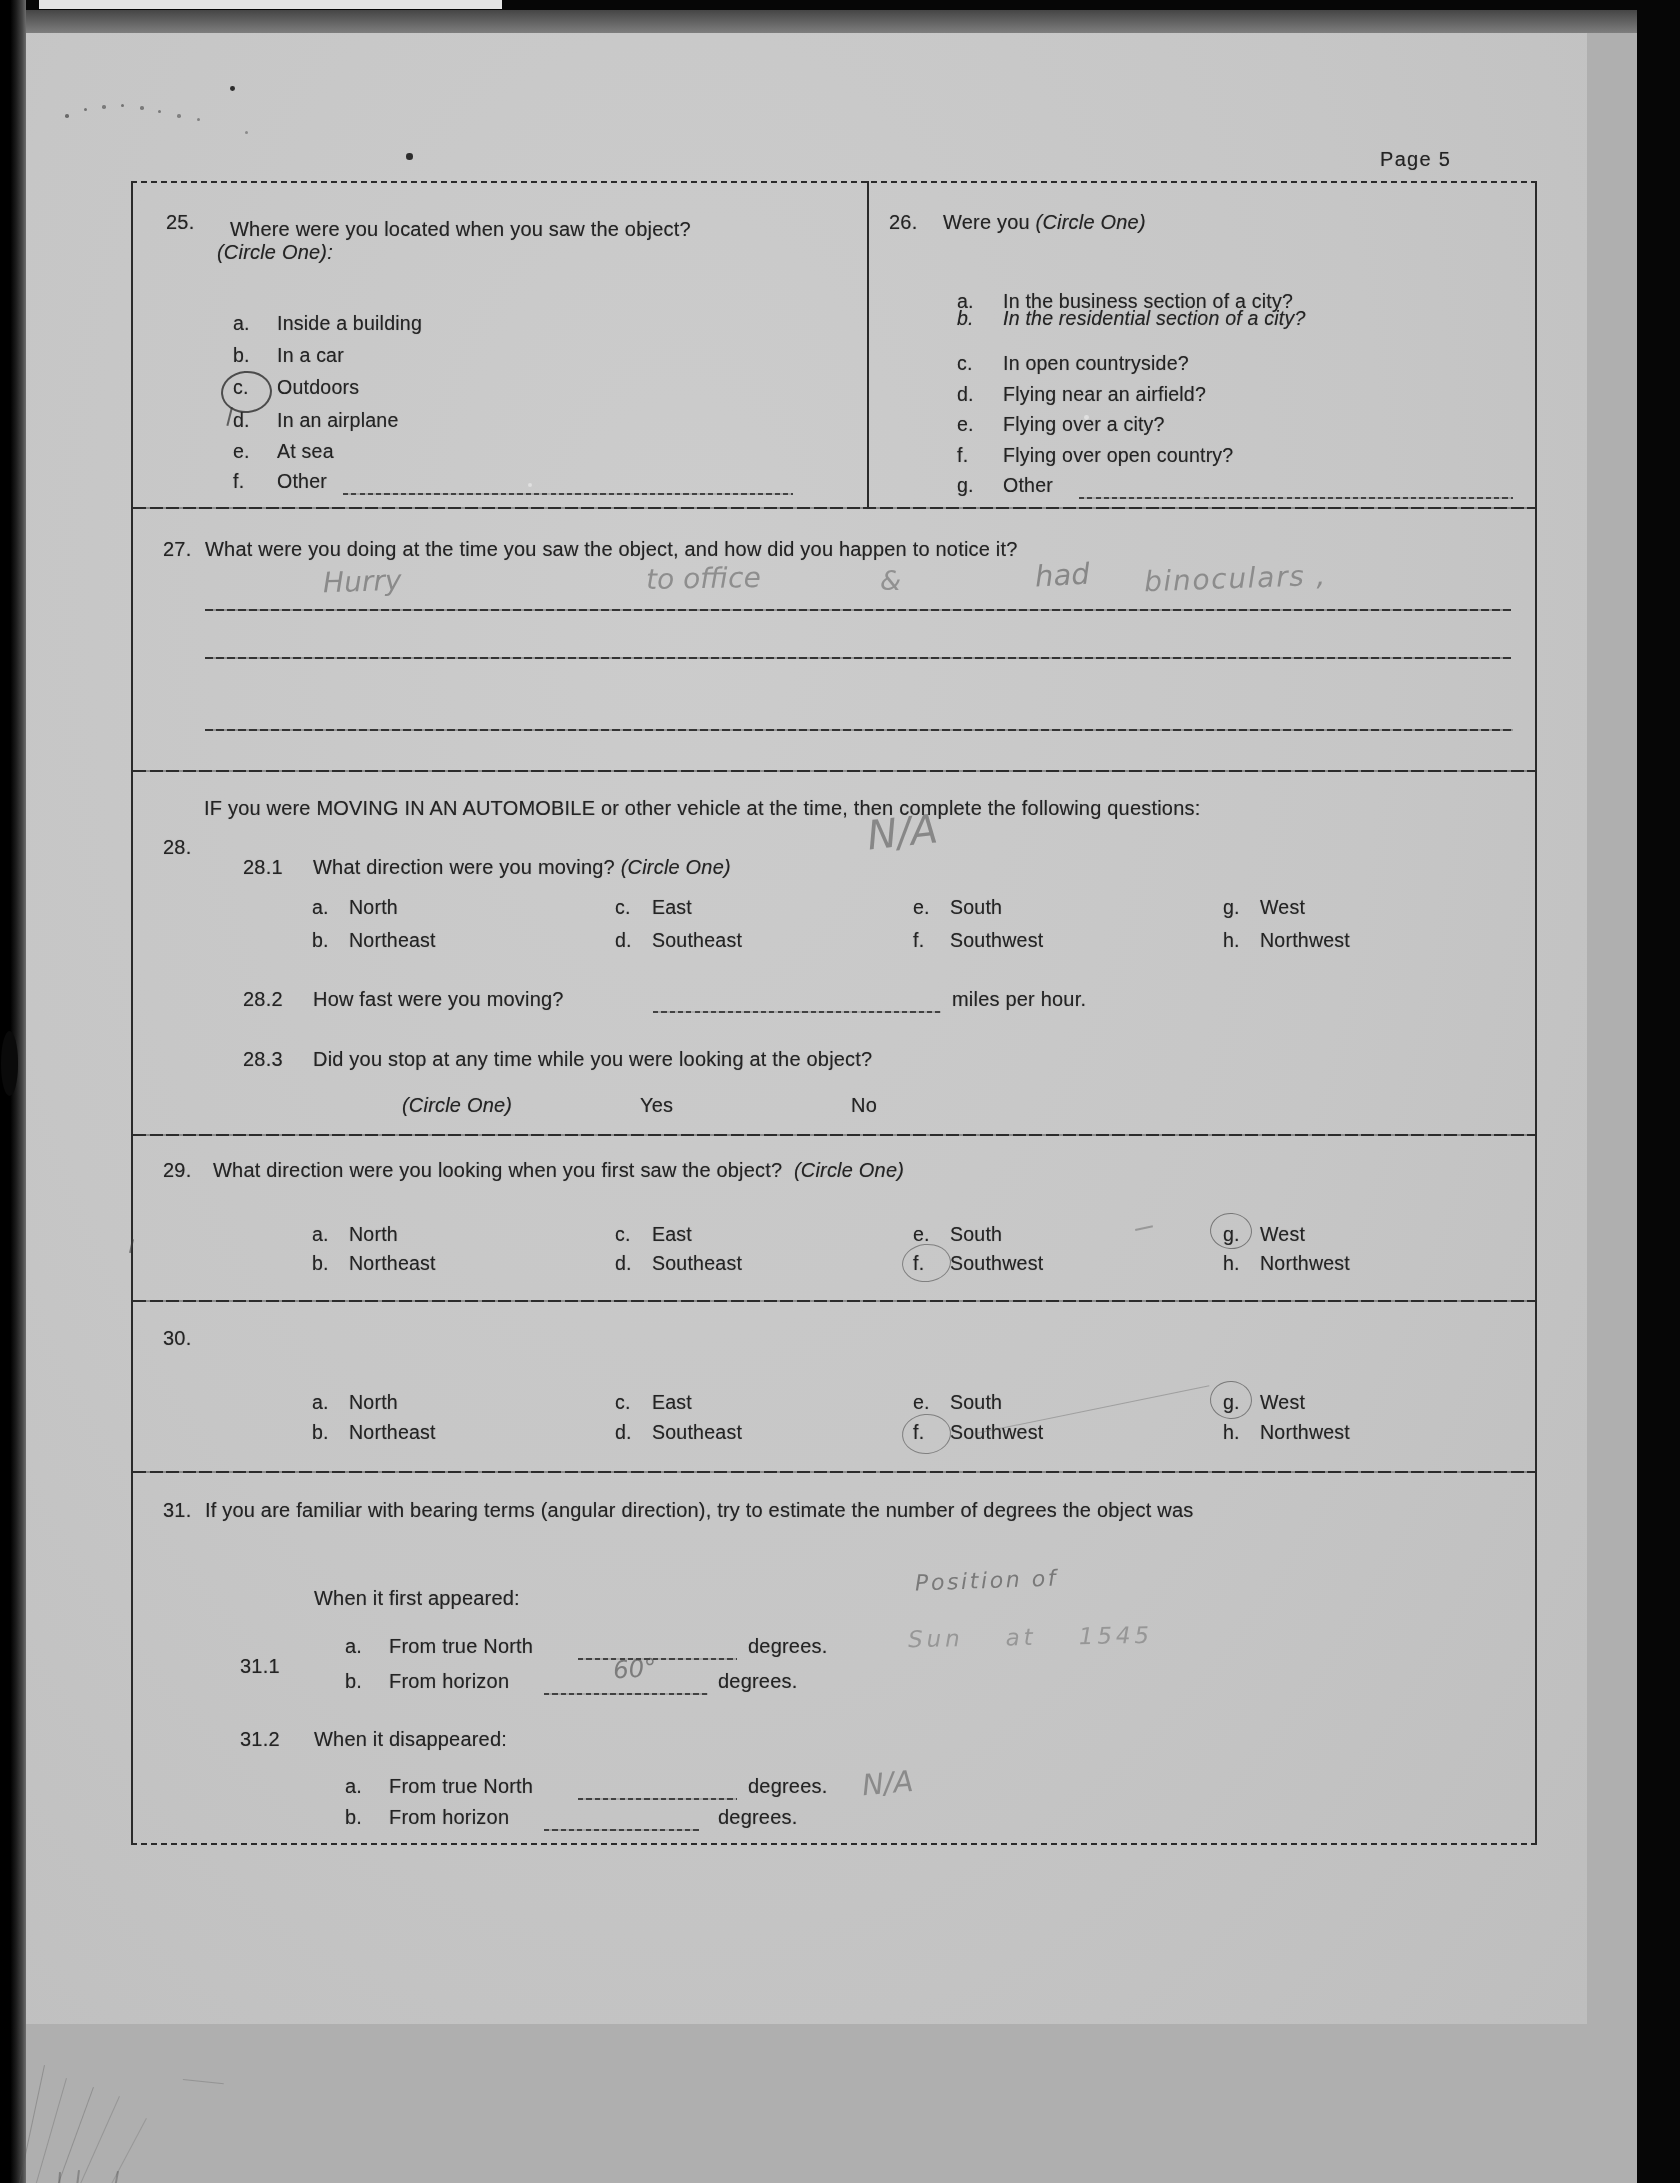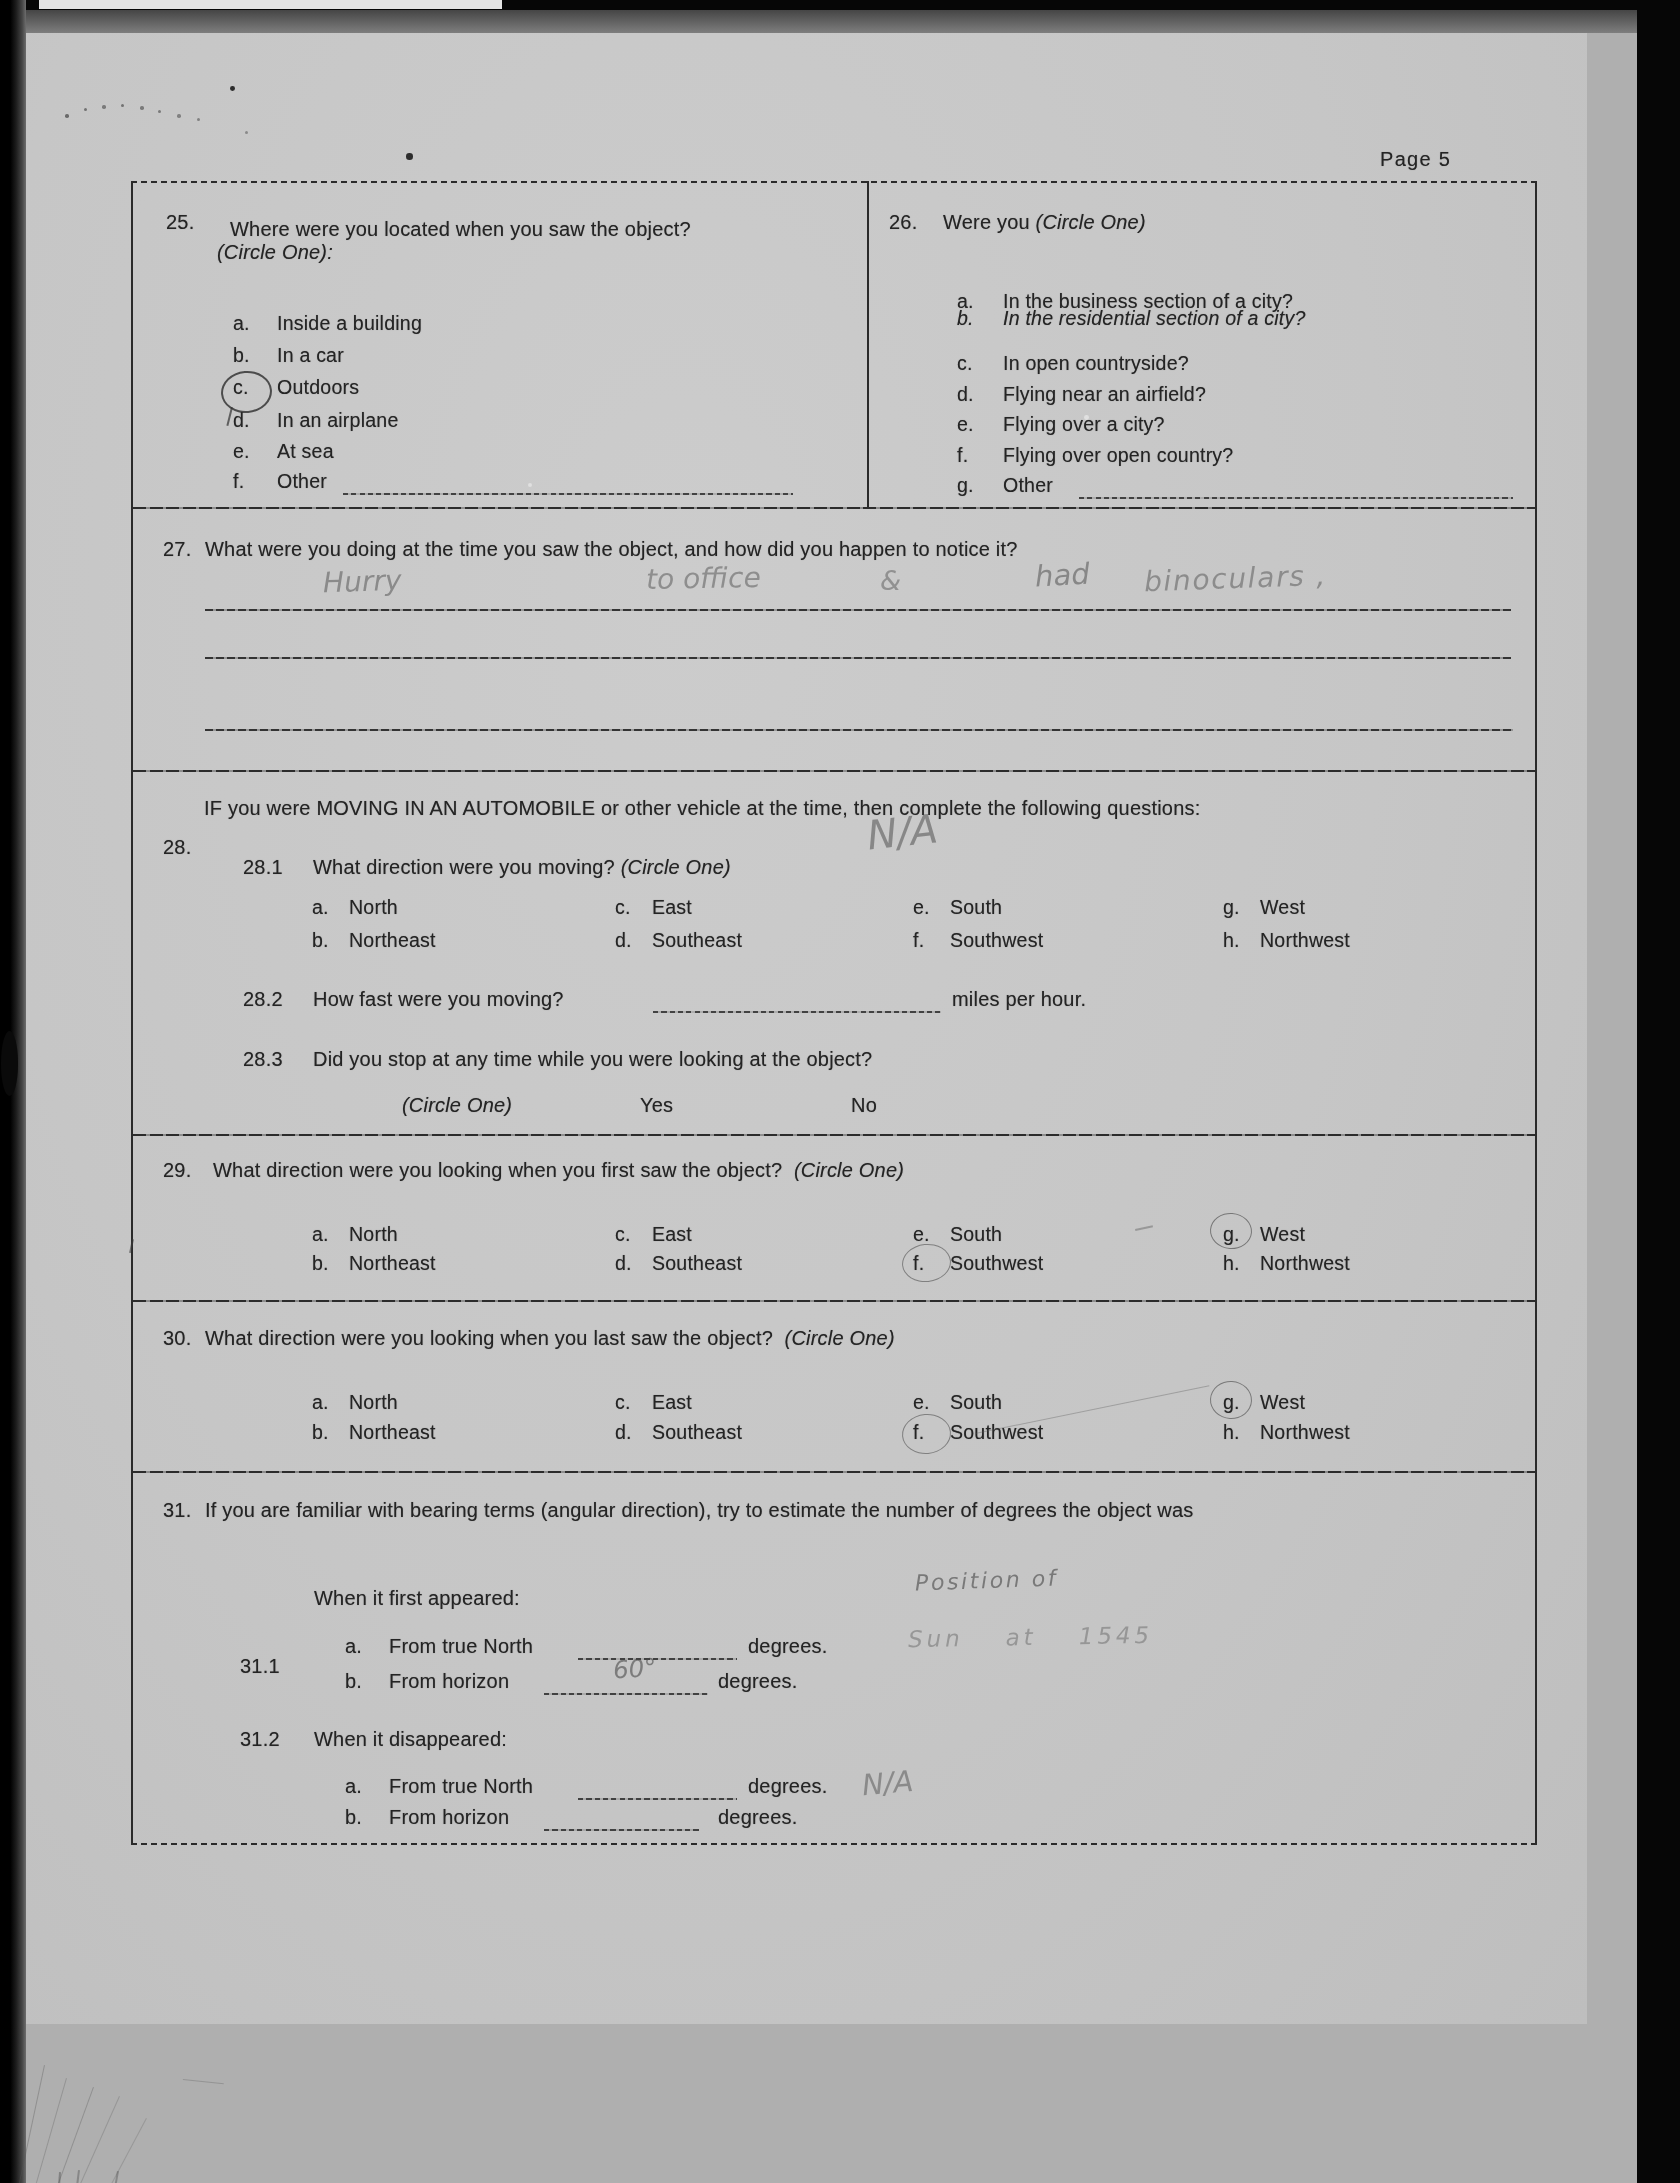--- a/index.html
+++ b/index.html
@@ -131,21 +131,20 @@
   <div class="t opt" style="left:615px;top:1252px;"><span class="lt" style="width:37px;">d.</span><span>Southeast</span></div>
   <div class="t opt" style="left:913px;top:1252px;"><span class="lt" style="width:37px;">f.</span><span>Southwest</span></div>
   <div class="t opt" style="left:1223px;top:1252px;"><span class="lt" style="width:37px;">h.</span><span>Northwest</span></div>
 
   <div class="pcircle" style="left:1210px;top:1213px;width:40px;height:34px;border:1.7px solid rgba(70,70,70,.62);transform:rotate(4deg);"></div>
   <div class="pcircle" style="left:902px;top:1244px;width:47px;height:36px;border:1.7px solid rgba(70,70,70,.55);transform:rotate(-6deg);"></div>
   <div class="scratch" style="left:1135px;top:1229px;width:18.3px;height:1.7px;transform:rotate(-12deg);background:rgba(95,95,95,.45);"></div>
   <div class="scratch" style="left:132px;top:1239px;width:2.2px;height:14px;transform:rotate(12deg);background:rgba(60,60,60,.6);"></div>
 
   <div class="t" style="left:163px;top:1327px;">30.</div>
-  <div class="t" style="left:205px;top:1327px;"><span>What direction were you looking when you last saw the object?</span><span>&nbsp;&nbsp;</span><span class="it">(Circle One)</span></div>
 
   <div class="t opt" style="left:312px;top:1391px;"><span class="lt" style="width:37px;">a.</span><span>North</span></div>
   <div class="t opt" style="left:615px;top:1391px;"><span class="lt" style="width:37px;">c.</span><span>East</span></div>
   <div class="t opt" style="left:913px;top:1391px;"><span class="lt" style="width:37px;">e.</span><span>South</span></div>
   <div class="t opt" style="left:1223px;top:1391px;"><span class="lt" style="width:37px;">g.</span><span>West</span></div>
   <div class="t opt" style="left:312px;top:1421px;"><span class="lt" style="width:37px;">b.</span><span>Northeast</span></div>
   <div class="t opt" style="left:615px;top:1421px;"><span class="lt" style="width:37px;">d.</span><span>Southeast</span></div>
   <div class="t opt" style="left:913px;top:1421px;"><span class="lt" style="width:37px;">f.</span><span>Southwest</span></div>
   <div class="t opt" style="left:1223px;top:1421px;"><span class="lt" style="width:37px;">h.</span><span>Northwest</span></div>
 

